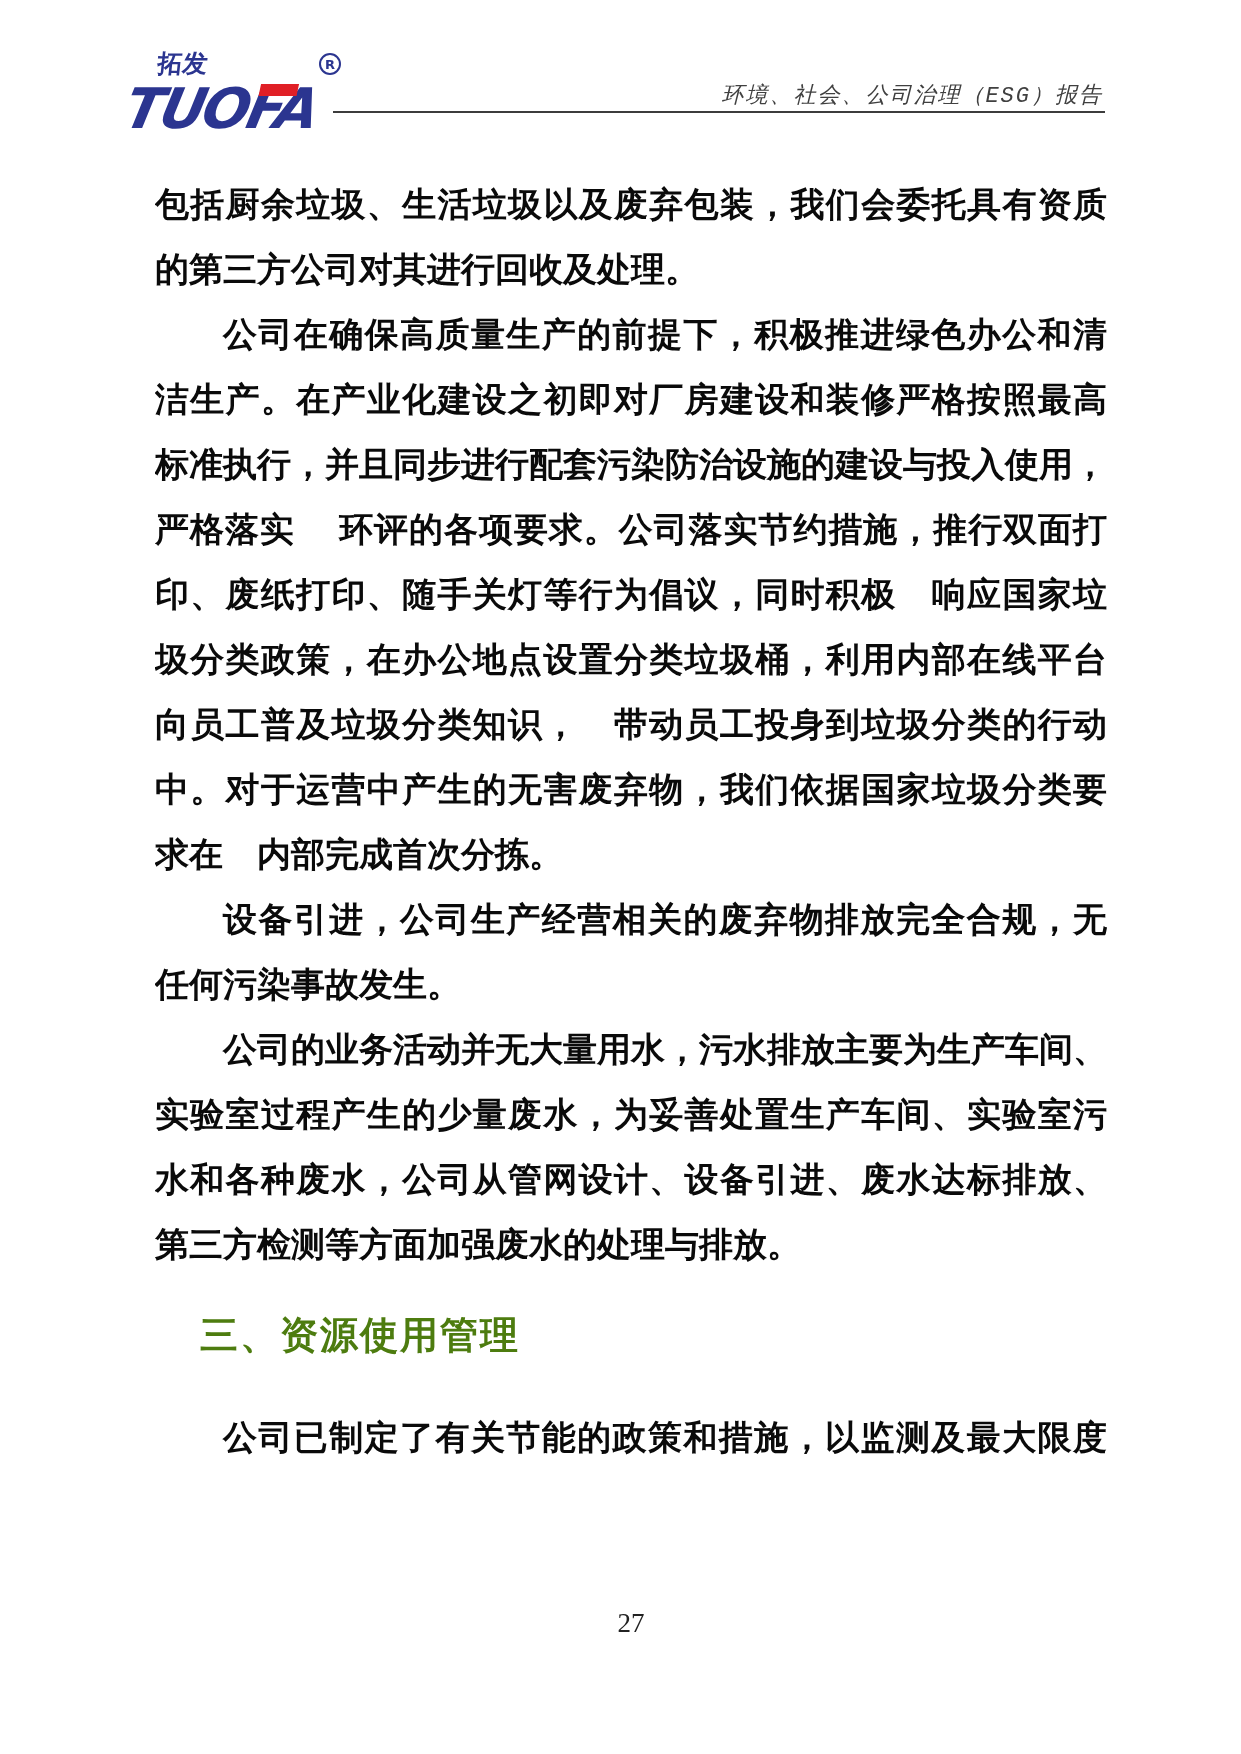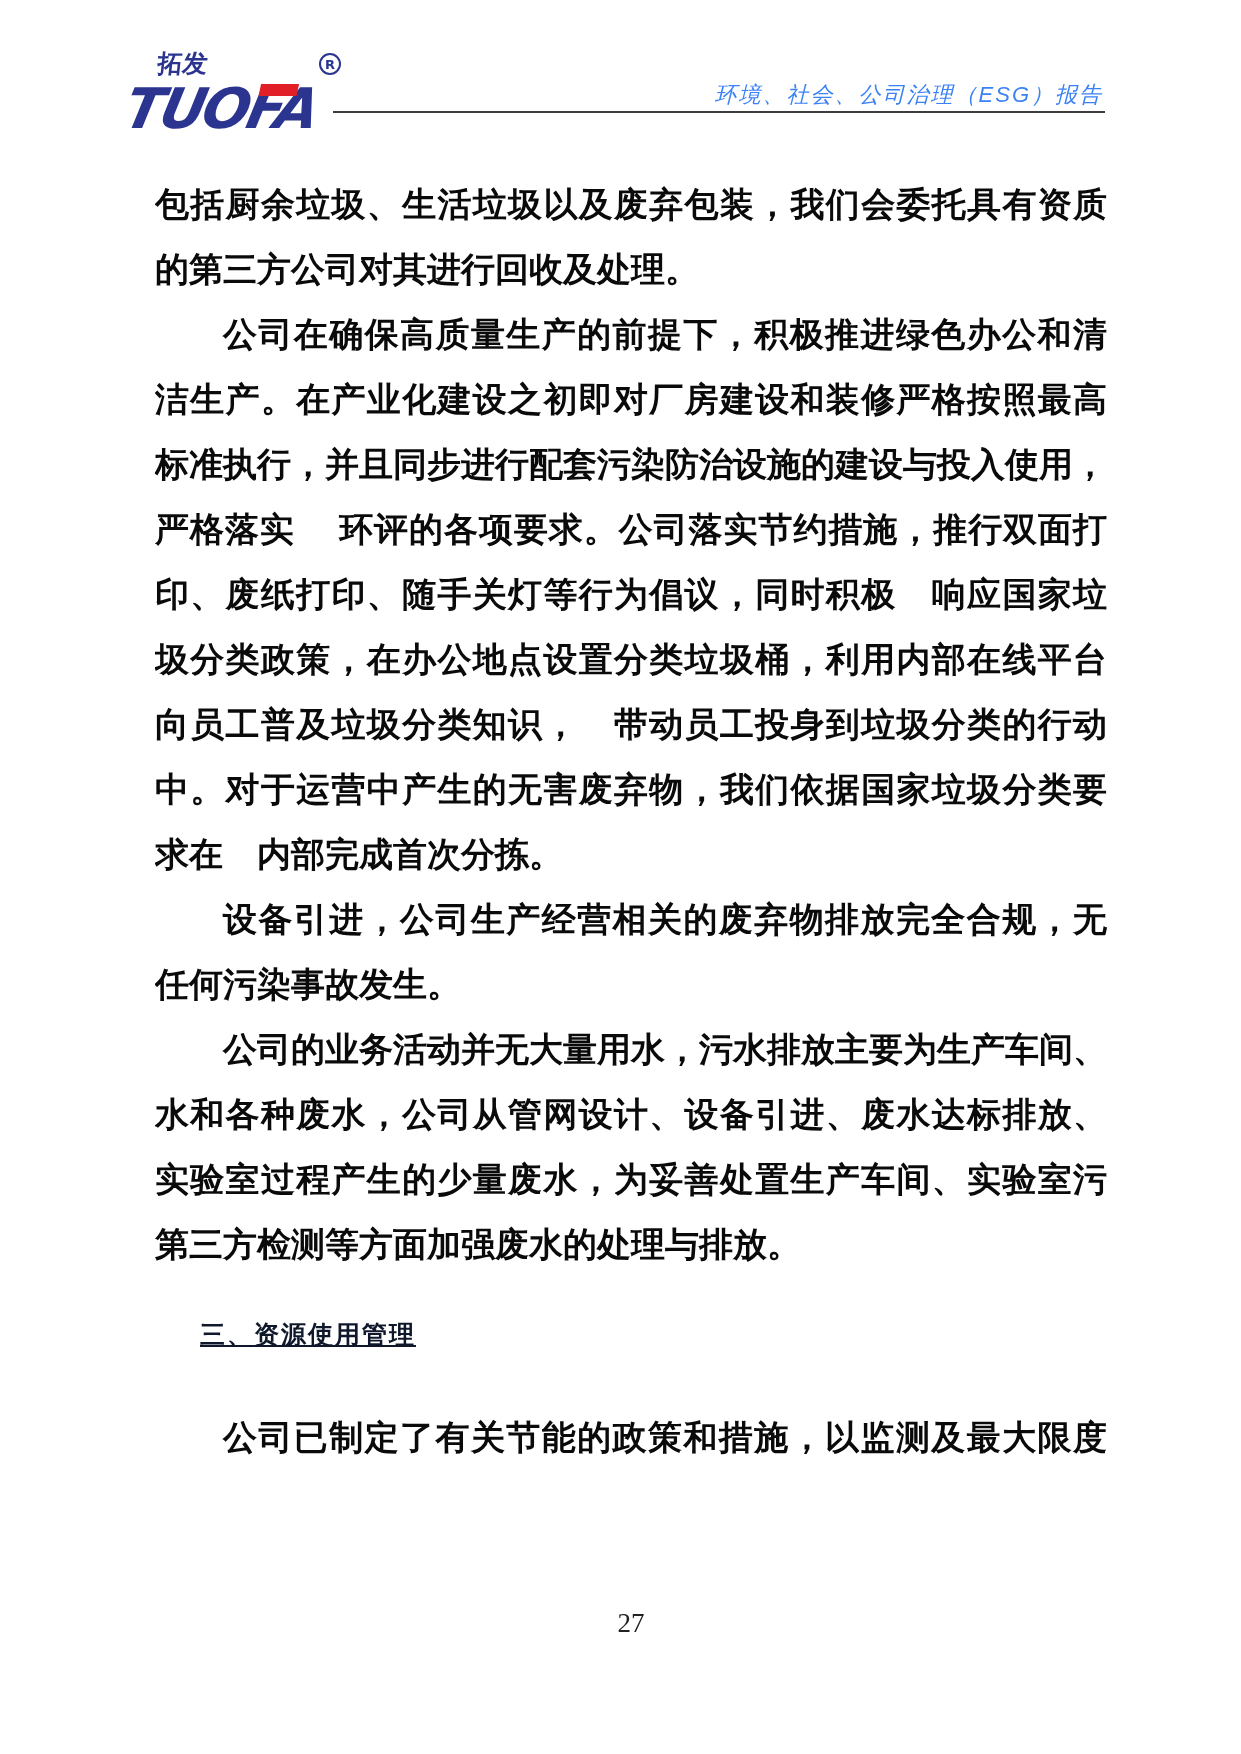--- a/index.html
+++ b/index.html
@@ -16,22 +16,22 @@
 
   
   .logo{position:absolute;left:118px;top:42px;width:230px;height:105px;}
   .header-rule{position:absolute;left:333px;top:111px;width:772px;height:2px;background:#3c3c3c;}
   .report-title{
     position:absolute;right:138px;top:80px;width:600px;
     text-align:right;
     font-style:italic;
     font-size:22px;
     letter-spacing:2px;
-    color:#3b82f6;
-    font-family:Liberation Sans, sans-serif;
+    color:#404040;
+    font-family:Liberation Mono, monospace;
   }
 
   
   .content{
     position:absolute;left:155px;top:172px;width:952px;
     font-size:34px;
     color:#0a0a0a;
   }
   .para{margin:0;}
   .bline{
@@ -44,24 +44,23 @@
     font-weight:bold;
   }
   .bline.lastline{text-align-last:left;}
   .bline.firstline-indent{text-indent:68px;}
 
   .h1-block{
     margin:22px 0 0 45px;
     line-height:72px;
     font-family:"DejaVu Sans","Liberation Sans",sans-serif;
     font-weight:900;
-    font-size:25px;
-    color:#0f172a;
+    font-size:38px;
+    color:#4d7c0f;
     letter-spacing:2px;
-    text-decoration:underline;
   }
   .h2-block{
     margin:28px 0 0 0;
     line-height:60px;
     font-family:"DejaVu Sans","Liberation Sans",sans-serif;
     font-weight:900;
     font-size:31px;
     color:#000;
     letter-spacing:1px;
   }
@@ -117,22 +116,22 @@
         <div class="bline">向员工普及垃圾分类知识，　带动员工投身到垃圾分类的行动</div>
         <div class="bline">中。对于运营中产生的无害废弃物，我们依据国家垃圾分类要</div>
         <div class="bline lastline">求在　内部完成首次分拣。</div>
       </div>
       <div class="para">
         <div class="bline firstline-indent">设备引进，公司生产经营相关的废弃物排放完全合规，无</div>
         <div class="bline lastline">任何污染事故发生。</div>
       </div>
       <div class="para">
         <div class="bline firstline-indent">公司的业务活动并无大量用水，污水排放主要为生产车间、</div>
+        <div class="bline">实验室过程产生的少量废水，为妥善处置生产车间、实验室污</div>
         <div class="bline">水和各种废水，公司从管网设计、设备引进、废水达标排放、</div>
-        <div class="bline">实验室过程产生的少量废水，为妥善处置生产车间、实验室污</div>
         <div class="bline lastline">第三方检测等方面加强废水的处理与排放。</div>
       </div>
       <div class="h1-block">三、资源使用管理</div>
       <div class="para p-gap">
         <div class="bline firstline-indent">公司已制定了有关节能的政策和措施，以监测及最大限度</div>
       </div>
     </div>
 
   <div class="page-number">27</div>
 </div>

